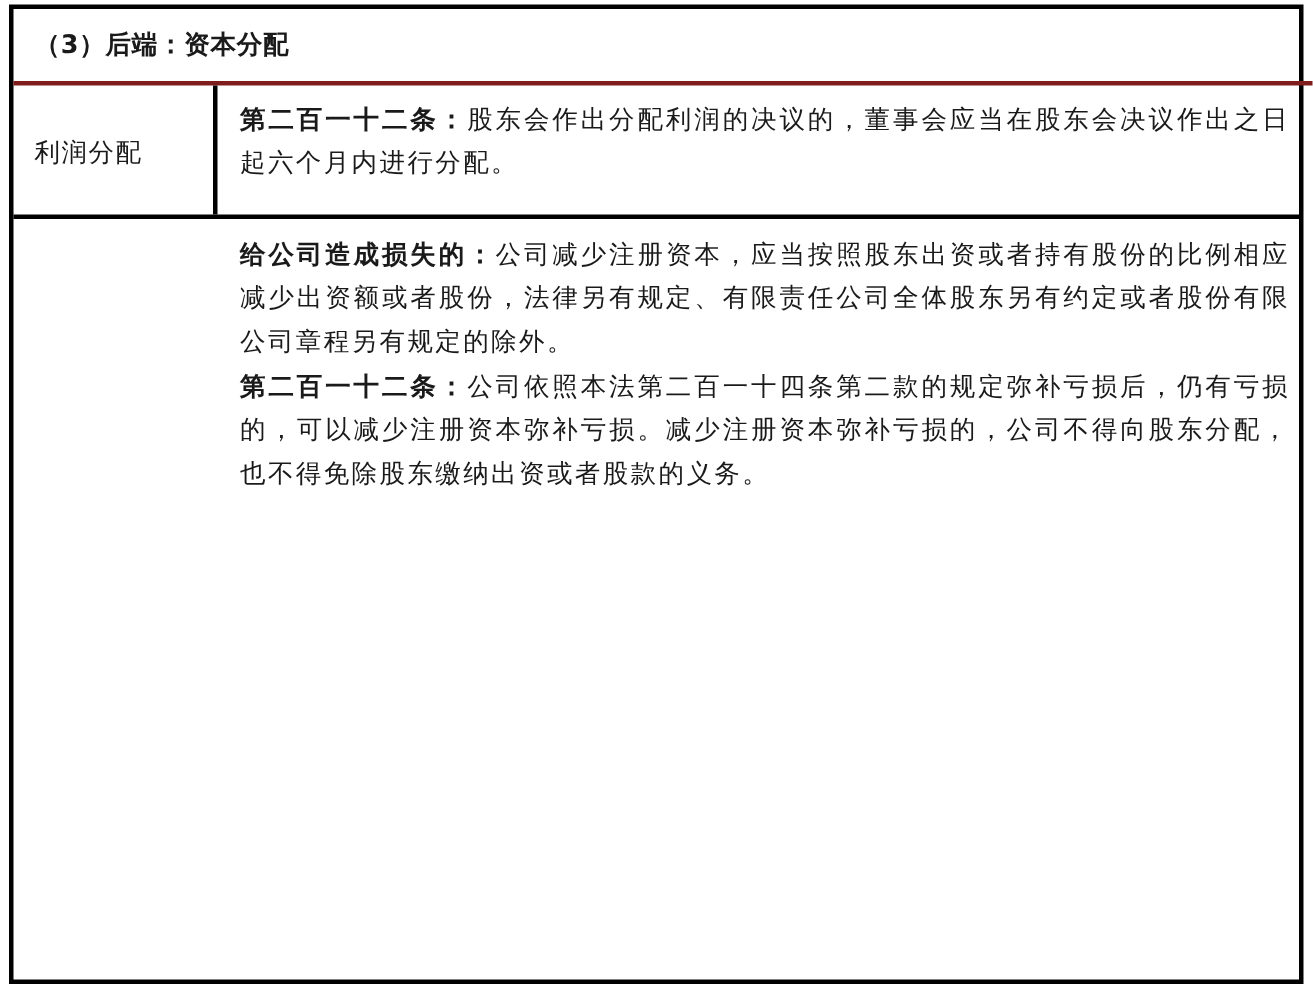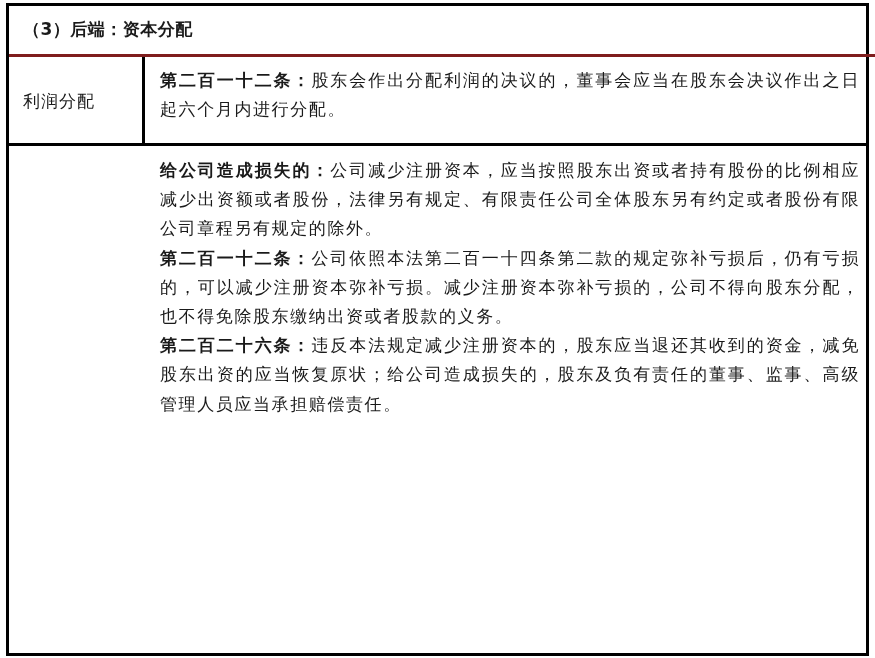--- a/index.html
+++ b/index.html
@@ -40,16 +40,15 @@
     </div>
     <div class="content">
       <p><b>第二百一十二条：</b><span>股东会作出分配利润的决议的，董事会应当在股东会决议作出之日起六个月内进行分配。</span></p>
     </div>
   </div>
 
   <div class="row row2">
     <div class="content">
       <p><b>给公司造成损失的：</b><span>公司减少注册资本，应当按照股东出资或者持有股份的比例相应减少出资额或者股份，法律另有规定、有限责任公司全体股东另有约定或者股份有限公司章程另有规定的除外。</span></p>
       <p><b>第二百一十二条：</b><span>公司依照本法第二百一十四条第二款的规定弥补亏损后，仍有亏损的，可以减少注册资本弥补亏损。减少注册资本弥补亏损的，公司不得向股东分配，也不得免除股东缴纳出资或者股款的义务。</span></p>
-      <p><b>第二百二十六条：</b><span>违反本法规定减少注册资本的，股东应当退还其收到的资金，减免股东出资的应当恢复原状；给公司造成损失的，股东及负有责任的董事、监事、高级管理人员应当承担赔偿责任。</span></p>
     </div>
   </div>
 </div>
 
 </body></html>

